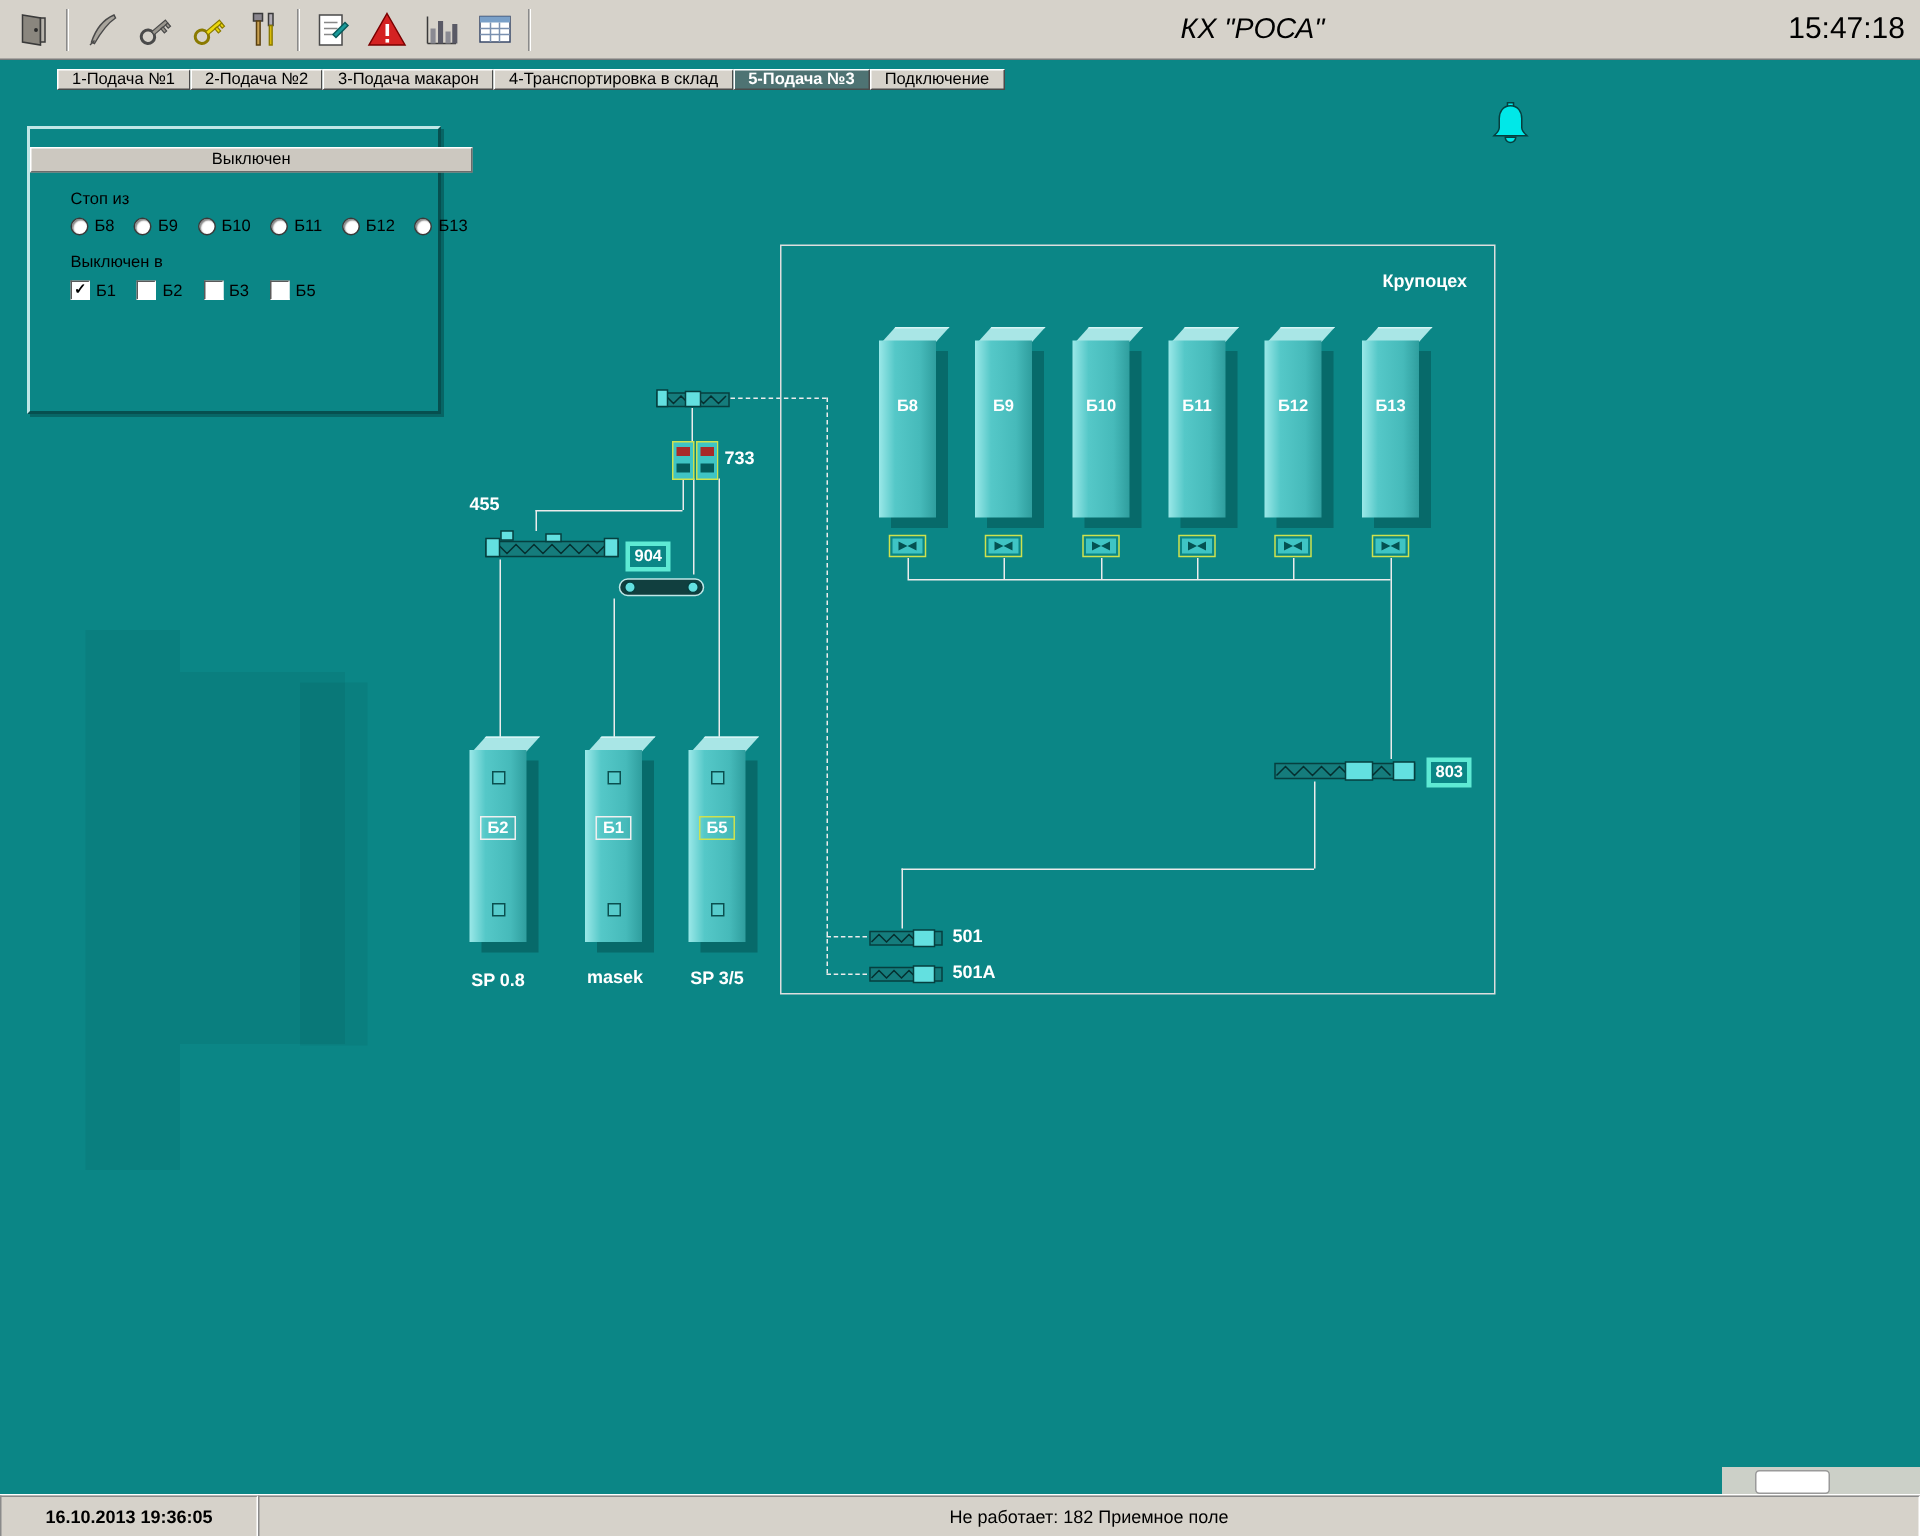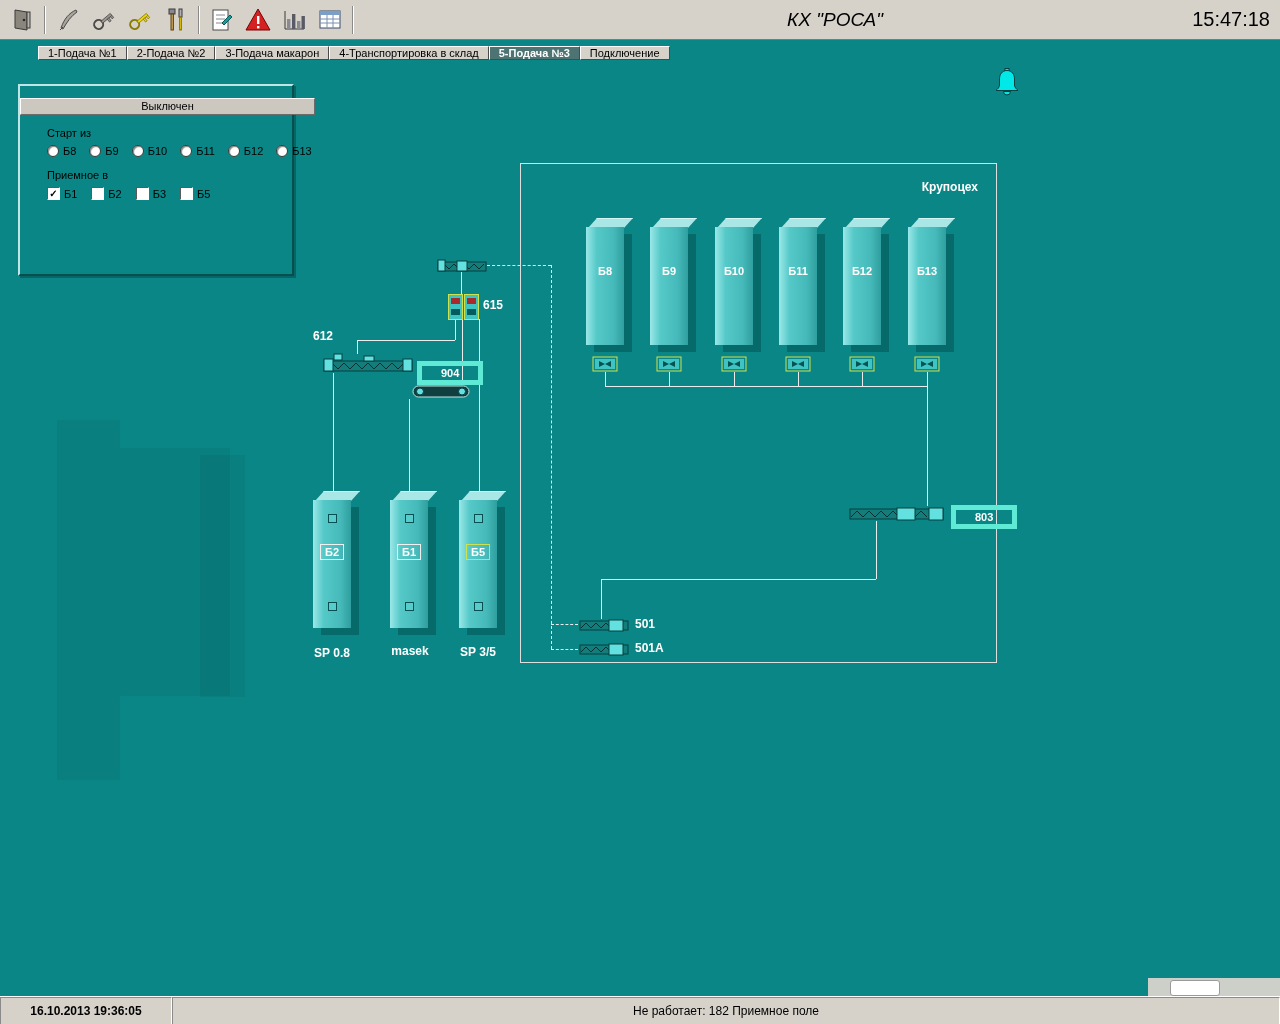--- a/index.html
+++ b/index.html
@@ -64,22 +64,22 @@
   .ind{position:absolute;left:50%;margin-left:-4px;width:7px;height:7px;background:#57cccc;border:1px solid #0a4f4f;}
 
   
   .hline{position:absolute;height:0;border-top:1px solid #ececec;}
   .vline{position:absolute;width:0;border-left:1px solid #ececec;}
   .dhline{position:absolute;height:0;border-top:1px dashed #ececec;}
   .dvline{position:absolute;width:0;border-left:1px dashed #ececec;}
 
   
   .eq-label{position:absolute;color:#fff;font-weight:bold;font-size:12px;white-space:nowrap;}
-  .eq-labelbox{position:absolute;color:#fff;font-weight:bold;font-size:11px;border:5px solid #5eead4;
-    padding:1px 19px;white-space:nowrap;}
+  .eq-labelbox{position:absolute;color:#fff;font-weight:bold;font-size:11px;border:3px solid #5eead4;
+    padding:1px 3px;white-space:nowrap;}
   .caption{position:absolute;color:#fff;font-weight:bold;font-size:12px;width:60px;text-align:center;}
   .eq{position:absolute;line-height:0;}
 
   
   .scrollfrag{position:absolute;left:1148px;top:918px;width:132px;height:18px;background:#ccd0c8;}
   .scrollthumb{position:absolute;left:22px;top:2px;width:48px;height:14px;background:#fff;border-radius:3px;border:1px solid #9a9a9a;}
 
   
   .statusbar{height:28px;background:#d6d2ca;border-top:1px solid #fff;display:flex;align-items:stretch;}
   .sb-left{width:172px;display:flex;align-items:center;justify-content:center;font-size:12px;font-weight:bold;color:#000;
@@ -187,21 +187,21 @@
   </div>
 
   <div class="main">
 
     <div class="ghost" style="left:57px;top:360px;width:63px;height:360px"></div>
     <div class="ghost" style="left:120px;top:388px;width:110px;height:248px"></div>
     <div class="ghost" style="left:200px;top:395px;width:45px;height:242px"></div>
 
     <div class="panel">
       <div class="status-box">Выключен</div>
-      <div class="section-label">Старт из</div>
+      <div class="section-label">Стоп из</div>
       <div class="radio-row">
         <div class="radio-item">
             <span class="radio"></span>
             <span class="opt-lbl">Б8</span>
           </div>
         <div class="radio-item">
             <span class="radio"></span>
             <span class="opt-lbl">Б9</span>
           </div>
         <div class="radio-item">
@@ -214,21 +214,21 @@
           </div>
         <div class="radio-item">
             <span class="radio"></span>
             <span class="opt-lbl">Б12</span>
           </div>
         <div class="radio-item">
             <span class="radio"></span>
             <span class="opt-lbl">Б13</span>
           </div>
       </div>
-      <div class="section-label">Приемное в</div>
+      <div class="section-label">Выключен в</div>
       <div class="check-row">
         <div class="check-item">
             <span class="checkbox">✓</span>
             <span class="opt-lbl">Б1</span>
           </div>
         <div class="check-item">
             <span class="checkbox"></span>
             <span class="opt-lbl">Б2</span>
           </div>
         <div class="check-item">
@@ -276,23 +276,23 @@
     <div class="eq" style="left:448px;top:234px">
       <svg width="31" height="26">
           <rect x="0.5" y="0.5" width="14" height="25" fill="#3fc4c4" stroke="#cfe24e"></rect>
           <rect x="16.5" y="0.5" width="14" height="25" fill="#3fc4c4" stroke="#cfe24e"></rect>
           <rect x="3" y="4" width="9" height="6" fill="#a82a2a"></rect>
           <rect x="19" y="4" width="9" height="6" fill="#a82a2a"></rect>
           <rect x="3" y="15" width="9" height="6" fill="#045c5c"></rect>
           <rect x="19" y="15" width="9" height="6" fill="#045c5c"></rect>
         </svg>
     </div>
-    <div class="eq-label" style="left:483px;top:238px">615</div>
-
-    <div class="eq-label" style="left:313px;top:269px">612</div>
+    <div class="eq-label" style="left:483px;top:238px">733</div>
+
+    <div class="eq-label" style="left:313px;top:269px">455</div>
     <div class="eq" style="left:322px;top:293px">
       <svg width="92" height="20">
           <rect x="2" y="8" width="88" height="10" fill="#157c7c" stroke="#063f3f"></rect>
           <polyline points="4,16 10,10 16,16 22,10 28,16 34,10 40,16 46,10 52,16 58,10 64,16 70,10 76,16 82,10 88,16" fill="none" stroke="#052f2f"></polyline>
           <rect x="2" y="6" width="9" height="12" fill="#63e0e0" stroke="#063f3f"></rect>
           <rect x="81" y="6" width="9" height="12" fill="#63e0e0" stroke="#063f3f"></rect>
           <rect x="12" y="1" width="8" height="6" fill="#63e0e0" stroke="#063f3f"></rect>
           <rect x="42" y="3" width="10" height="5" fill="#63e0e0" stroke="#063f3f"></rect>
         </svg>
     </div>

